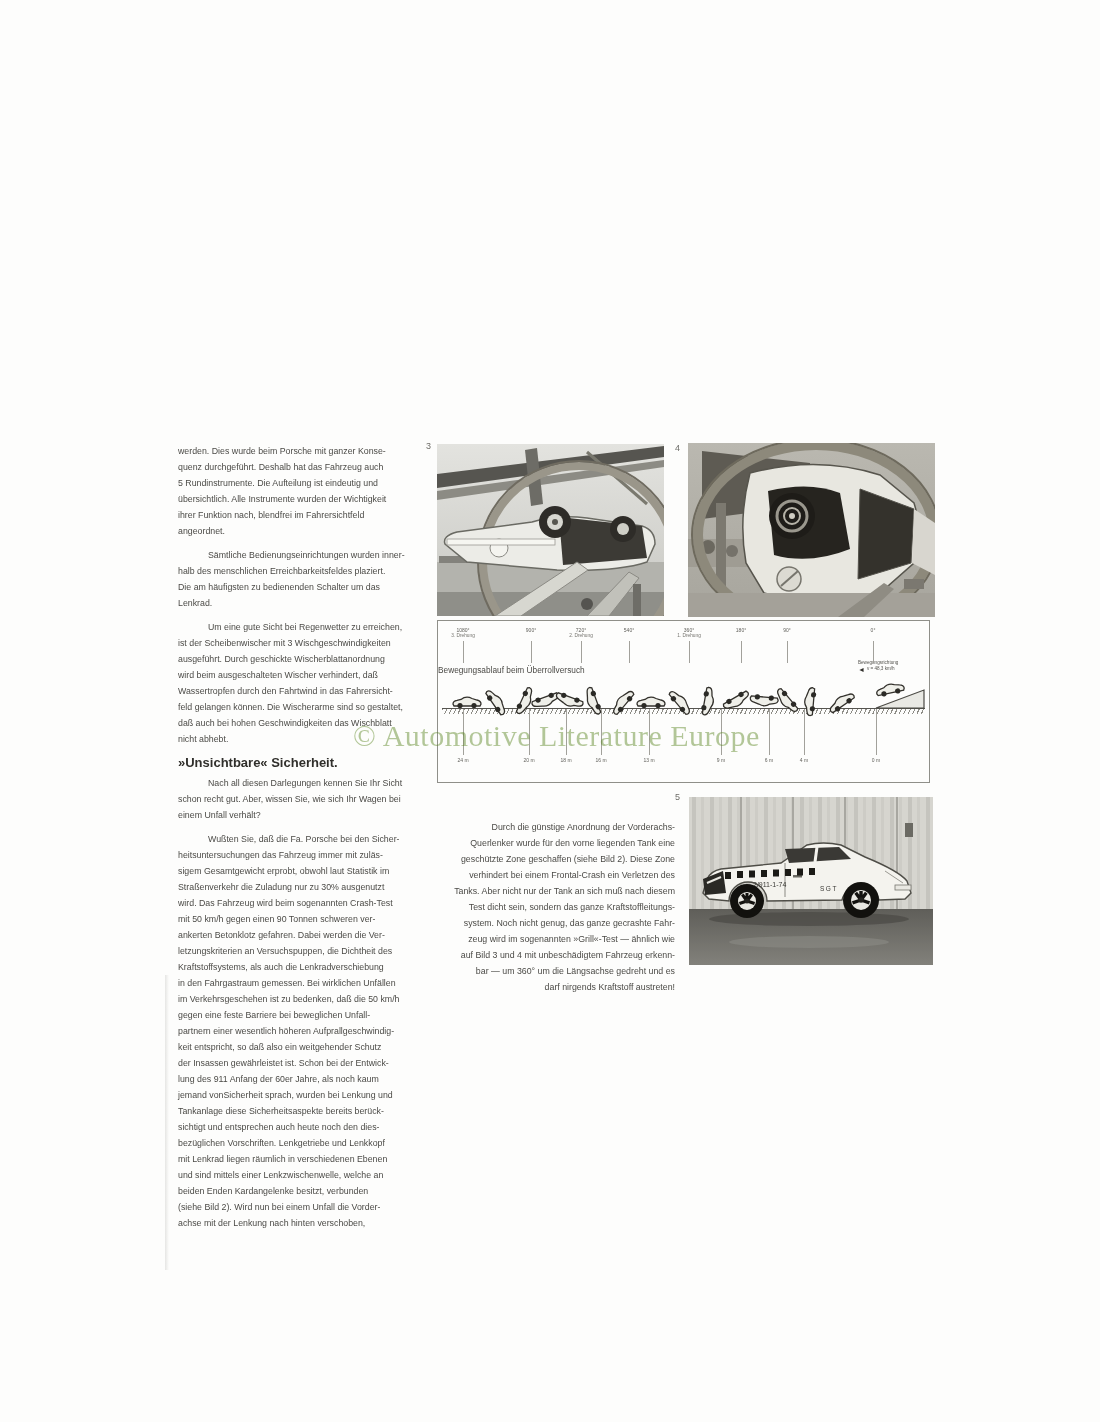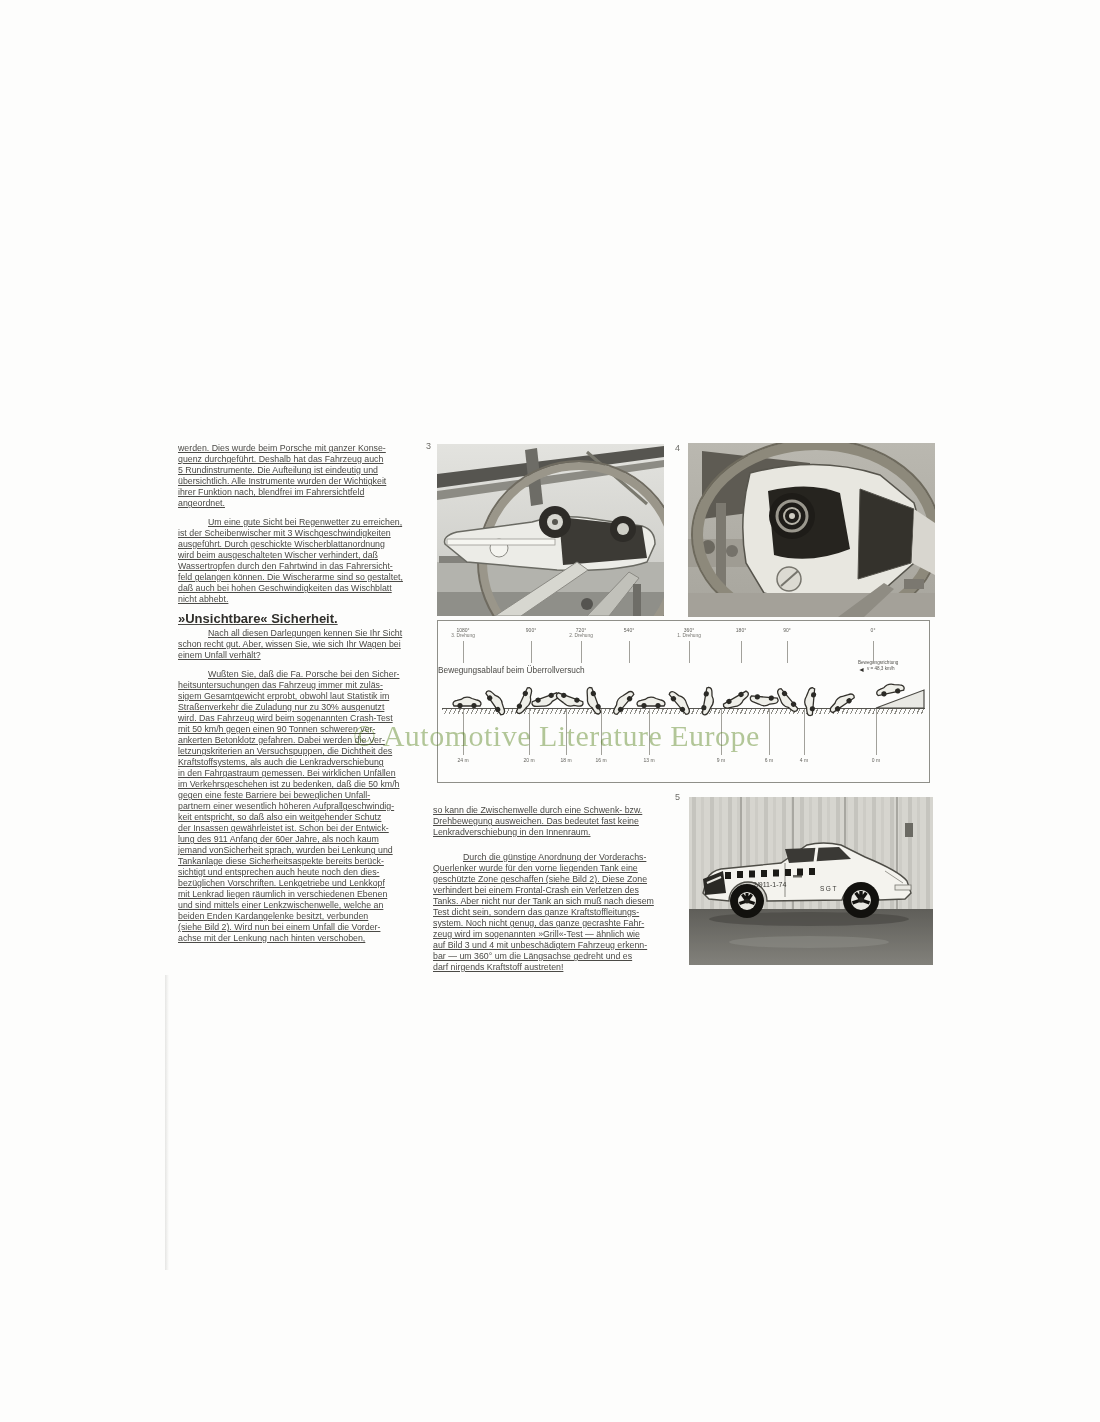--- a/index.html
+++ b/index.html
@@ -7,23 +7,22 @@
     width:1100px;height:1422px;
     background:#fdfdfc;
     font-family:"Liberation Sans",sans-serif;
     position:relative;overflow:hidden;
   }
   .page{position:absolute;left:0;top:0;width:1100px;height:1422px;background:#fdfdfc;}
 
   
   .col{
     position:absolute;
-    font-size:8.8px;line-height:11px;letter-spacing:0;
+    font-size:8.8px;line-height:16px;letter-spacing:0;
     color:#4b4a46;
-    text-decoration:underline;
   }
   .col p{margin:0 0 8px 0;white-space:pre-line;}
   .col p.indent{text-indent:30px;}
   #left-col{left:178px;top:443px;width:240px;}
   #mid-col{left:433px;top:805px;width:242px;}
   .heading{font-weight:bold;color:#302f2b;margin:5px 0 4px 0;font-size:13px;}
 
   
   .fig-num{position:absolute;font-size:9px;color:#6e6d68;}
   .fig-arrow{font-size:6px;color:#8a8984;margin-left:6px;vertical-align:1px;}
@@ -83,20 +82,24 @@
   <div id="watermark">© Automotive Literature Europe</div>
   <div id="fold-shadow"></div>
 
   <div class="col" id="left-col">
     <p>werden. Dies wurde beim Porsche mit ganzer Konse-
 quenz durchgeführt. Deshalb hat das Fahrzeug auch
 5 Rundinstrumente. Die Aufteilung ist eindeutig und
 übersichtlich. Alle Instrumente wurden der Wichtigkeit
 ihrer Funktion nach, blendfrei im Fahrersichtfeld
 angeordnet.</p>
+    <p class="indent">Sämtliche Bedienungseinrichtungen wurden inner-
+halb des menschlichen Erreichbarkeitsfeldes plaziert.
+Die am häufigsten zu bedienenden Schalter um das
+Lenkrad.</p>
     <p class="indent">Um eine gute Sicht bei Regenwetter zu erreichen,
 ist der Scheibenwischer mit 3 Wischgeschwindigkeiten
 ausgeführt. Durch geschickte Wischerblattanordnung
 wird beim ausgeschalteten Wischer verhindert, daß
 Wassertropfen durch den Fahrtwind in das Fahrersicht-
 feld gelangen können. Die Wischerarme sind so gestaltet,
 daß auch bei hohen Geschwindigkeiten das Wischblatt
 nicht abhebt.</p>
     <div class="heading">»Unsichtbare« Sicherheit.</div>
     <p class="indent">Nach all diesen Darlegungen kennen Sie Ihr Sicht
@@ -123,24 +126,21 @@
 sichtigt und entsprechen auch heute noch den dies-
 bezüglichen Vorschriften. Lenkgetriebe und Lenkkopf
 mit Lenkrad liegen räumlich in verschiedenen Ebenen
 und sind mittels einer Lenkzwischenwelle, welche an
 beiden Enden Kardangelenke besitzt, verbunden
 (siehe Bild 2). Wird nun bei einem Unfall die Vorder-
 achse mit der Lenkung nach hinten verschoben,</p>
   </div>
 
   <div class="col" id="mid-col">
-    <p>so kann die Zwischenwelle durch eine Schwenk- bzw.
-Drehbewegung ausweichen. Das bedeutet fast keine
-Lenkradverschiebung in den Innenraum.</p>
-    <p class="indent" style="margin-top:14px;">Durch die günstige Anordnung der Vorderachs-
+    <p class="indent" style="margin-top:14px;text-align:right;">Durch die günstige Anordnung der Vorderachs-
 Querlenker wurde für den vorne liegenden Tank eine
 geschützte Zone geschaffen (siehe Bild 2). Diese Zone
 verhindert bei einem Frontal-Crash ein Verletzen des
 Tanks. Aber nicht nur der Tank an sich muß nach diesem
 Test dicht sein, sondern das ganze Kraftstoffleitungs-
 system. Noch nicht genug, das ganze gecrashte Fahr-
 zeug wird im sogenannten »Grill«-Test — ähnlich wie
 auf Bild 3 und 4 mit unbeschädigtem Fahrzeug erkenn-
 bar — um 360° um die Längsachse gedreht und es
 darf nirgends Kraftstoff austreten!</p>

